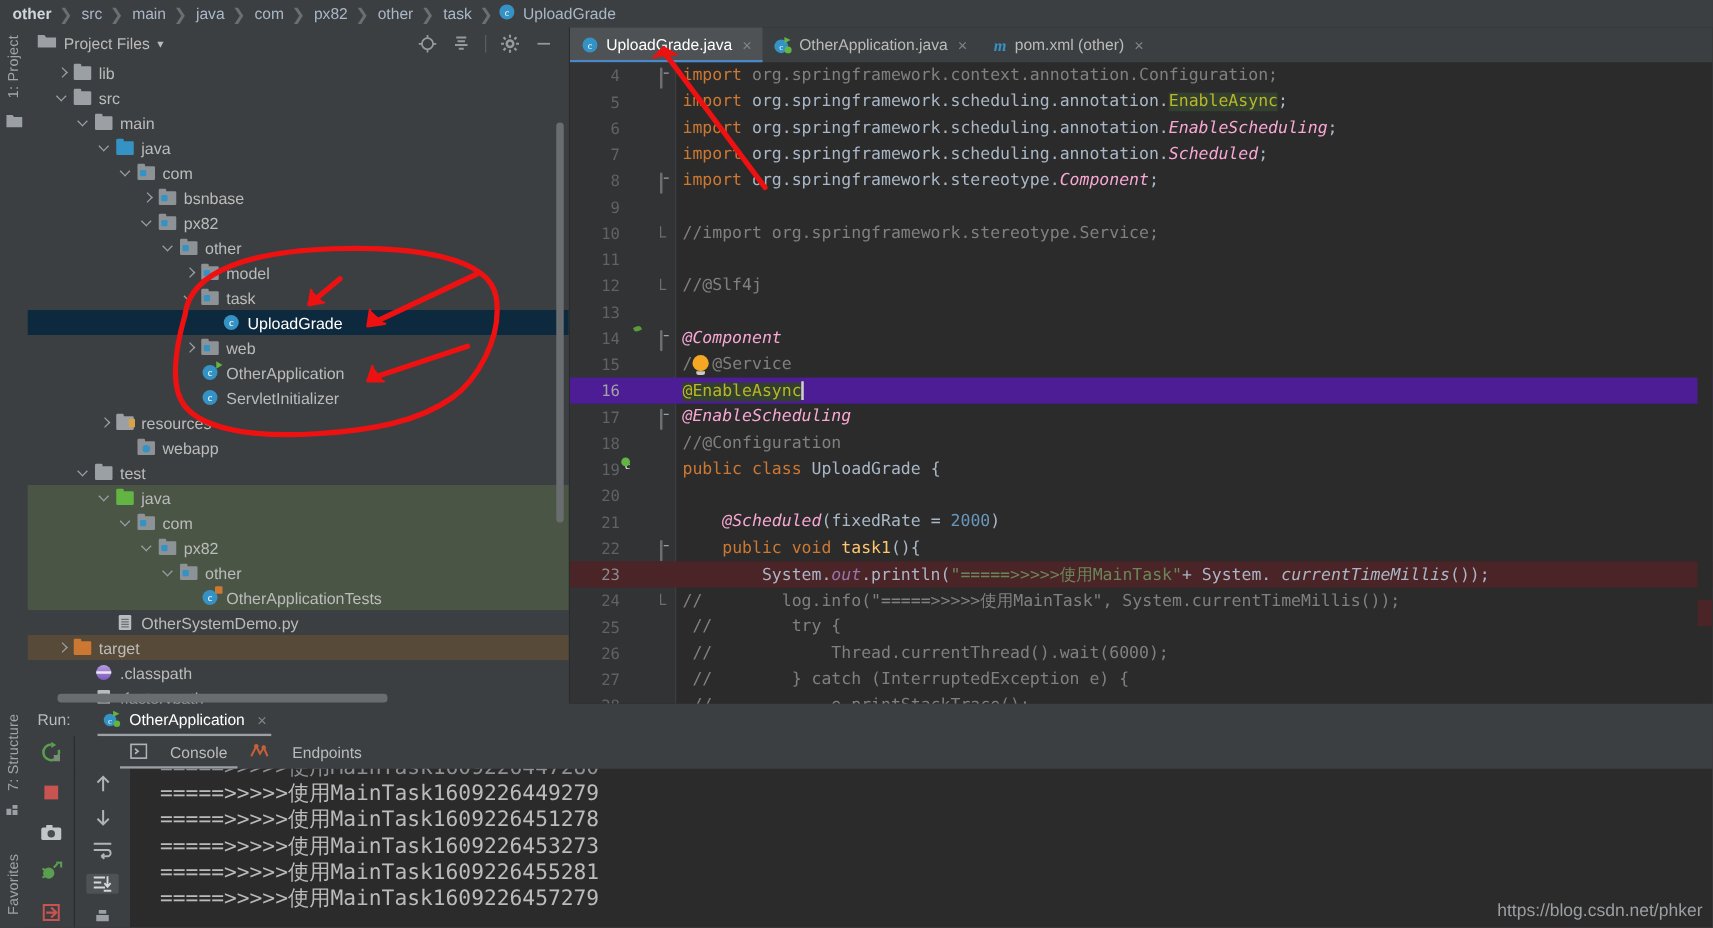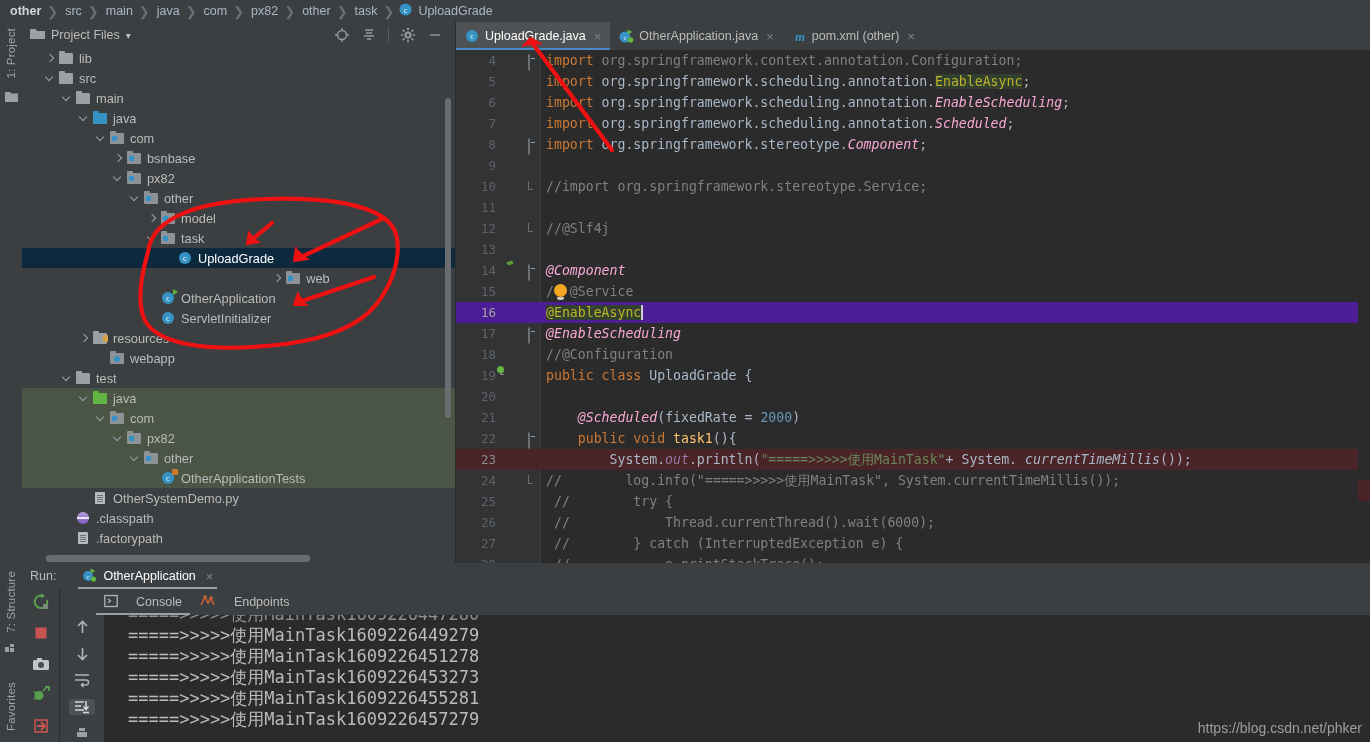--- a/index.html
+++ b/index.html
@@ -437,21 +437,21 @@
           </span>
           <span class="lbl">task</span>
         </div>
         <div class="row sel" style="padding-left: 142px;">
           <span class="arrow"></span>
           <span class="ico">
             <span class="ci-class">c</span>
           </span>
           <span class="lbl">UploadGrade</span>
         </div>
-        <div class="row" style="padding-left: 125px; justify-content: center;">
+        <div class="row" style="padding-left: 125px;">
           <span class="arrow r"></span>
           <span class="ico">
             <span class="f-pkg"></span>
           </span>
           <span class="lbl">web</span>
         </div>
         <div class="row" style="padding-left: 125px;">
           <span class="arrow"></span>
           <span class="ico">
             <span class="ci-run">c</span>
@@ -520,20 +520,27 @@
             <span class="ci-test">c</span>
           </span>
           <span class="lbl">OtherApplicationTests</span>
         </div>
         <div class="row" style="padding-left: 57px;">
           <span class="arrow"></span>
           <span class="ico">
             <span class="ci-py"></span>
           </span>
           <span class="lbl">OtherSystemDemo.py</span>
+        </div>
+        <div class="row brownbg" style="padding-left: 23px;">
+          <span class="arrow r"></span>
+          <span class="ico">
+            <span class="f-orange"></span>
+          </span>
+          <span class="lbl">target</span>
         </div>
         <div class="row" style="padding-left: 40px;">
           <span class="arrow"></span>
           <span class="ico">
             <span class="ci-xml"></span>
           </span>
           <span class="lbl">.classpath</span>
         </div>
         <div class="row" style="padding-left: 40px;">
           <span class="arrow"></span>

